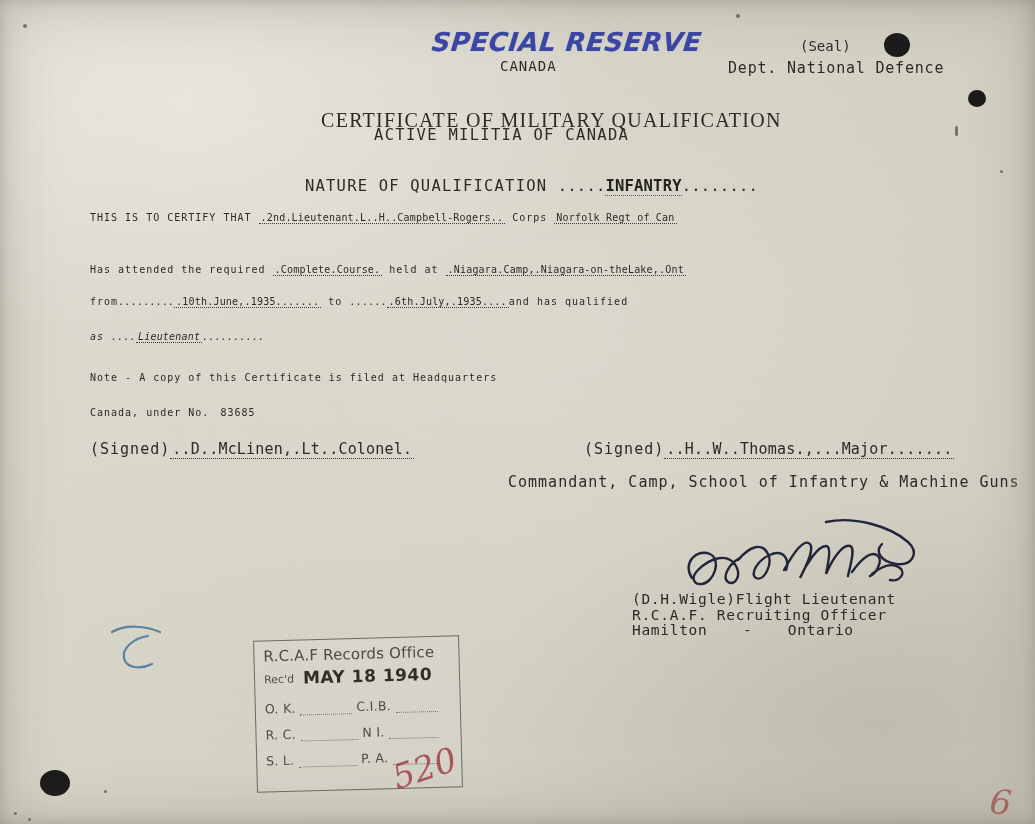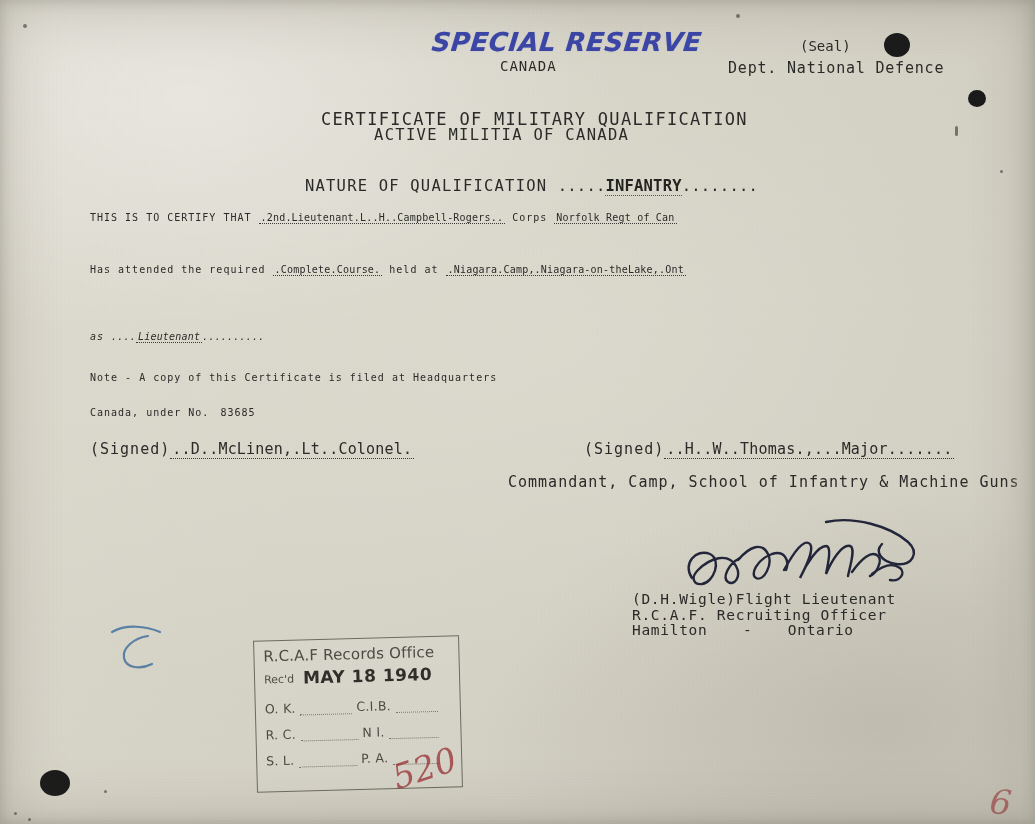--- a/index.html
+++ b/index.html
@@ -82,22 +82,23 @@
   .blob {
     position: absolute;
     background: #1b1b1b;
     border-radius: 50%;
     pointer-events: none;
   }
   .hdr1 {
     position: absolute;
     left: 321px;
     top: 109px;
-    font-size: 17px;
+    font-size: 20px;
     letter-spacing: 1.3px;
+    font-family: Liberation Serif, serif;
   }
   .hdr2 {
     position: absolute;
     left: 374px;
     top: 126px;
     font-size: 15.5px;
     letter-spacing: 1.3px;
   }
   .nature-line {
     position: absolute;
@@ -290,20 +291,25 @@
       <span class="fill">Norfolk Regt of Can</span>
     </div>
 
     <div class="body-line" style="top:264px;">
       <span>Has attended the required</span>
       <span class="fill">.Complete.Course.</span>
       <span>held at</span>
       <span class="fill">.Niagara.Camp,.Niagara-on-theLake,.Ont</span>
     </div>
 
+    <div class="body-line" style="top:296px;">
+      <span>from</span><span class="dots">.........</span><span class="fill">.10th.June,.1935.......</span>
+      <span>to</span>
+      <span class="dots">......</span><span class="fill">.6th.July,.1935....</span><span>and has qualified</span>
+    </div>
 
     <div class="body-line" style="top:331px;font-style:italic;">
       <span>as</span>
       <span class="dots">....</span><span class="fill">Lieutenant</span><span class="dots">..........</span>
     </div>
 
     <div class="body-line" style="top:372px;">Note - A copy of this Certificate is filed at  Headquarters</div>
 
     <div class="body-line" style="top:407px;">
       <span>Canada, under No.</span>

